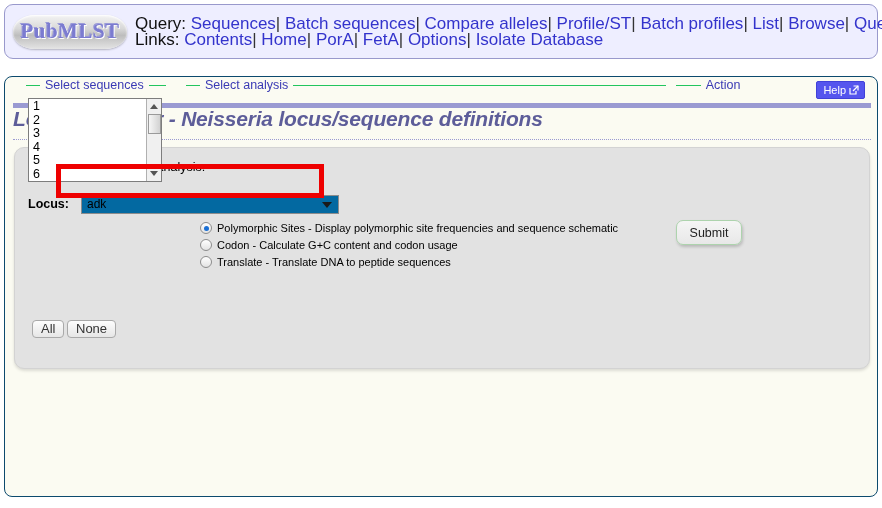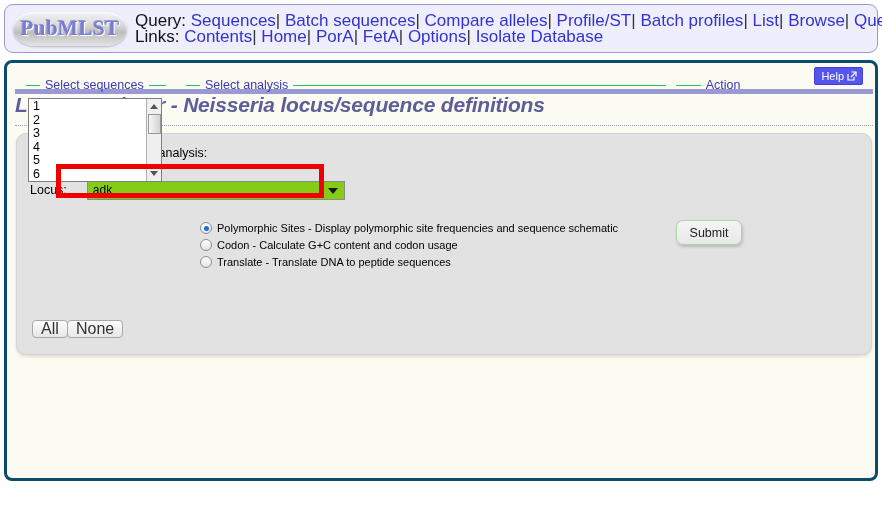--- a/index.html
+++ b/index.html
@@ -10,21 +10,21 @@
     font-family: "Liberation Sans", sans-serif;
     font-size: 12px;
     color: #000000;
     overflow: hidden;
   }
 
   
   .nav-panel {
     position: absolute;
     left: 4px; top: 4px;
-    width: 874px; height: 49px;
+    width: 874px; height: 55px;
     background: #eeeeff;
     border: 1px solid #9999cc;
     border-radius: 9px;
     display: flex;
     align-items: center;
   }
   .logo {
     width: 118px;
     margin-left: 6px;
     margin-right: 6px;
@@ -63,24 +63,24 @@
   .nav-link {
     color: #3333cc;
     text-decoration: none;
     cursor: pointer;
   }
   .nav-sep { color: #333333; }
 
   
   .main-panel {
     position: absolute;
-    left: 4px; top: 60px;
+    left: 4px; top: 76px;
     width: 874px; height: 421px;
     background: #fbfbf2;
-    border: 3px solid #0c4a6e;
+    border: 1px solid #0c4a6e;
     border-radius: 8px;
   }
   .help-row {
     position: absolute;
     right: 12px; top: 4px;
   }
   .help-btn {
     display: inline-flex;
     align-items: center;
     gap: 3px;
@@ -137,31 +137,31 @@
   }
 
   .locus-row {
     position: absolute;
     left: 13px; top: 43px;
     height: 26px;
     display: flex;
     align-items: center;
   }
   .locus-label {
-    font-weight: normal;
+    font-weight: bold;
     font-size: 12.5px;
-    margin-right: 20px;
+    margin-right: 12px;
   }
   .locus-select-wrap {
     position: relative;
     width: 258px; height: 19px;
   }
   .locus-select {
     width: 258px; height: 19px;
-    background: #84cc16;
+    background: #0369a1;
     border: 1px solid #8c8c8c;
     display: flex;
     align-items: center;
     padding-left: 5px;
     font-size: 12px;
     color: #000000;
     cursor: pointer;
   }
   .select-arrow {
     position: absolute;
@@ -245,21 +245,21 @@
     background: linear-gradient(90deg,#f6f6f6,#d2d2d2);
     border: 1px solid #9a9a9a;
   }
 
   .small-btn {
     position: absolute;
     height: 18px;
     background: linear-gradient(180deg,#fdfdfd,#e6e6e6);
     border: 1px solid #a9a9a9;
     border-radius: 4px;
-    font-size: 16px;
+    font-size: 13px;
     color: #333333;
     cursor: pointer;
     padding: 0 8px;
     line-height: 16px;
   }
   #btn-all  { left: 32px; top: 320px; }
   #btn-none { left: 67px; top: 320px; }
 
   .radio-row {
     position: absolute;

